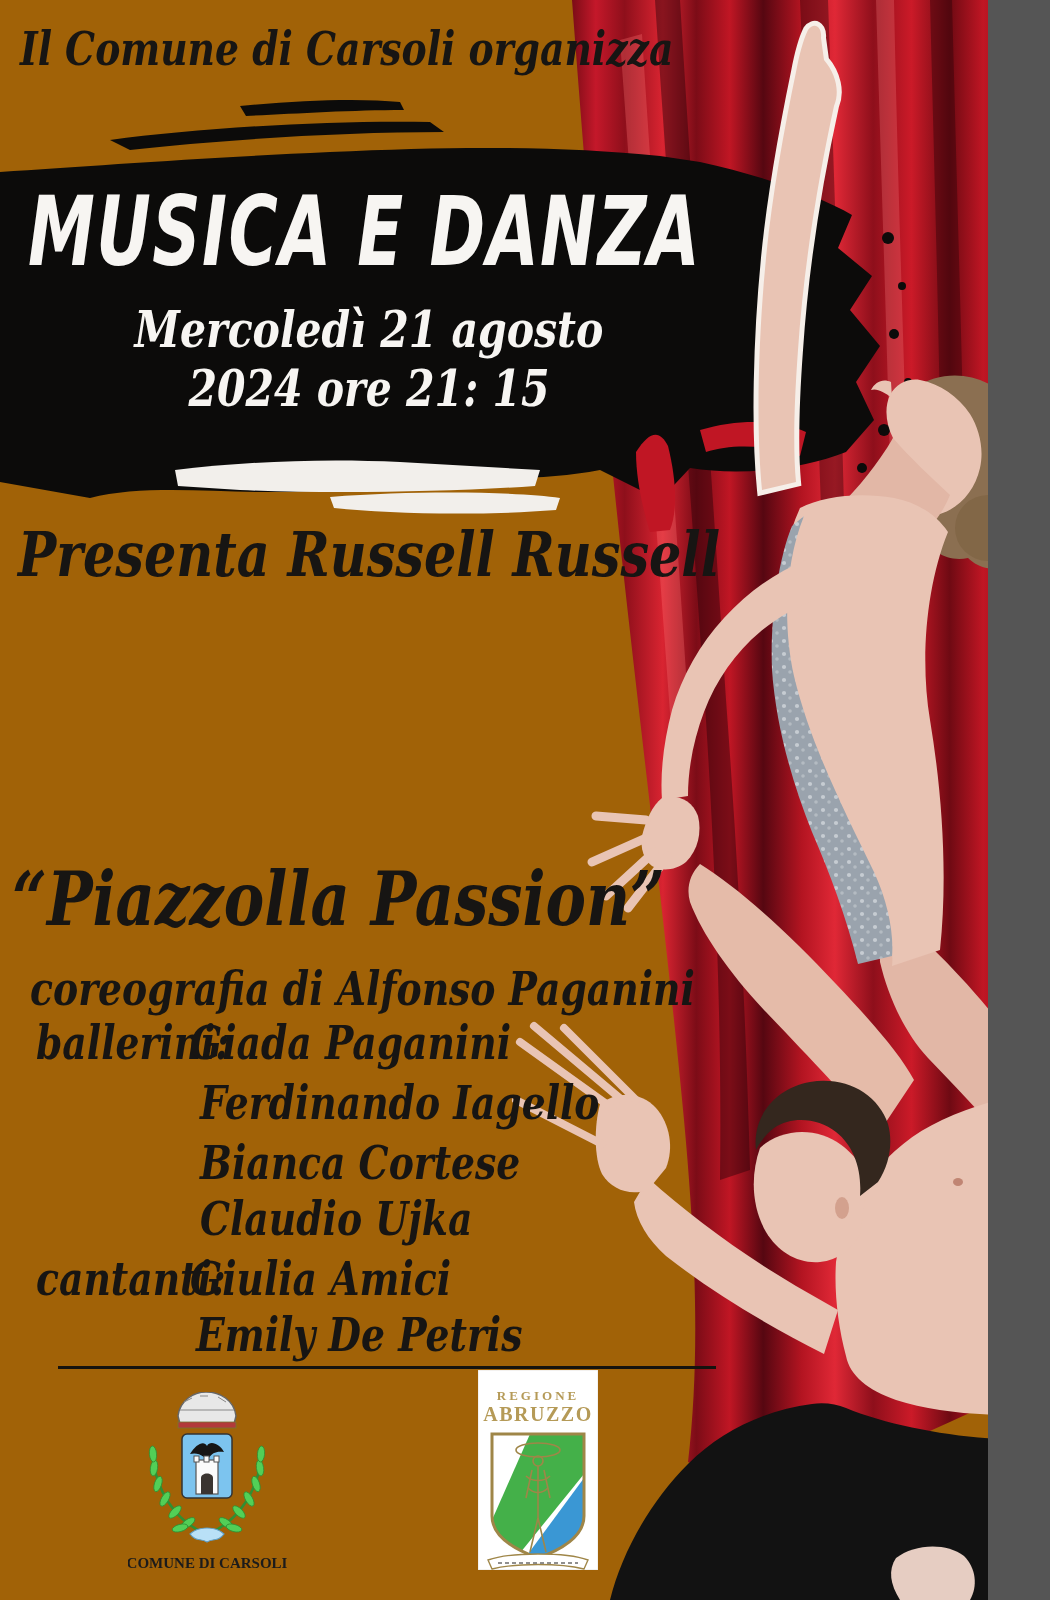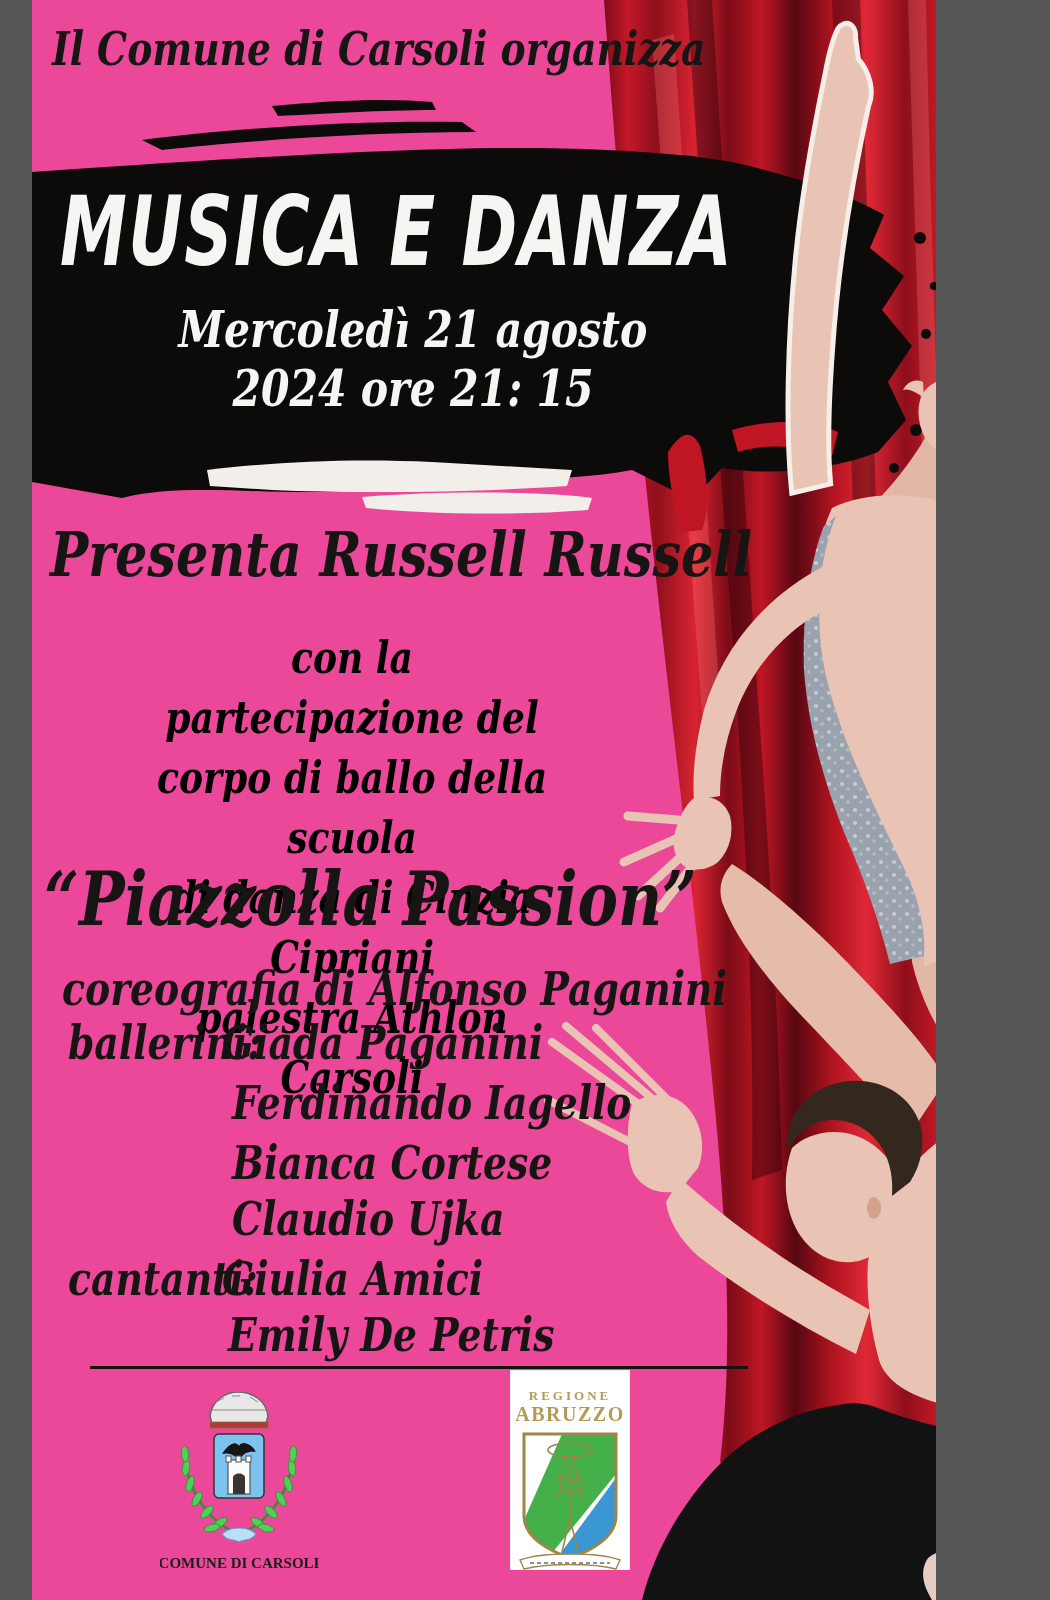--- a/index.html
+++ b/index.html
@@ -1,25 +1,25 @@
 <!DOCTYPE html>
 <html><head>
 <meta charset="utf-8">
 <style>
   html,body{margin:0;padding:0;background:#555;}
-  .poster{position:relative;width:904px;height:1600px;overflow:hidden;background:#ec4899;
-          font-family:"DejaVu Serif",serif;margin-left:32px;}
+  .poster{position:relative;width:988px;height:1600px;overflow:hidden;background:#a16207;
+          font-family:"DejaVu Serif",serif;}
   .t{position:absolute;white-space:nowrap;color:#171513;}
   .script{font-family:"DejaVu Serif",serif;font-style:italic;font-weight:700;}
   .sxl{transform:scaleX(.82);transform-origin:left top;}
   .sxc{transform:scaleX(.82);transform-origin:center top;}
   .headline{font-family:"DejaVu Sans",sans-serif;font-style:italic;font-weight:700;
             transform:scaleX(.70);transform-origin:left top;letter-spacing:2px;}
   .white{color:#f7f5f2;}
-  .cwrap{position:absolute;left:24px;width:714px;text-align:center;}
+  .cwrap{position:absolute;left:12px;width:714px;text-align:center;}
   .pwrap{position:absolute;left:60px;width:520px;text-align:center;}
   .pwrap .pl{display:block;font-size:44px;line-height:60px;transform:scaleX(.82);
              transform-origin:center top;}
   .divider{position:absolute;left:58px;top:1366px;width:658px;height:3px;background:#15130f;}
   svg{display:block;}
   .artlayer{position:absolute;left:0;top:0;}
   .logo{position:absolute;}
   text{font-family:"Liberation Serif","DejaVu Serif",serif;}
 </style>
 </head>
@@ -177,26 +177,20 @@
   <div class="t headline white" style="left:28px;top:176px;font-size:96px;">MUSICA E DANZA</div>
 
   <div class="cwrap" style="top:300px;">
     <span style="display:block;" class="script sxc white t-inline">
       <span class="white script" style="font-size:50px;display:block;">Mercoledì 21 agosto 2024 ore 21: 15</span>
     </span>
   </div>
 
   <div class="t script sxl" style="left:18px;top:518px;font-size:62px;">Presenta Russell Russell</div>
 
-  <div class="pwrap" style="top:628px;">
-    <span class="script pl">con la partecipazione del</span>
-    <span class="script pl">corpo di ballo della scuola</span>
-    <span class="script pl">di danza di Cinzia Cipriani</span>
-    <span class="script pl">palestra Athlon Carsoli</span>
-  </div>
 
   <div class="t script sxl" style="left:12px;top:856px;font-size:74px;">“Piazzolla Passion”</div>
 
   <div class="t script sxl" style="left:30px;top:962px;font-size:46px;">coreografia di Alfonso Paganini</div>
 
   <div class="t script sxl" style="left:36px;top:1016px;font-size:46px;">ballerini:</div>
   <div class="t script sxl" style="left:190px;top:1016px;font-size:46px;">Giada Paganini</div>
   <div class="t script sxl" style="left:200px;top:1076px;font-size:46px;">Ferdinando Iagello</div>
   <div class="t script sxl" style="left:200px;top:1136px;font-size:46px;">Bianca Cortese</div>
   <div class="t script sxl" style="left:200px;top:1192px;font-size:46px;">Claudio Ujka</div>

